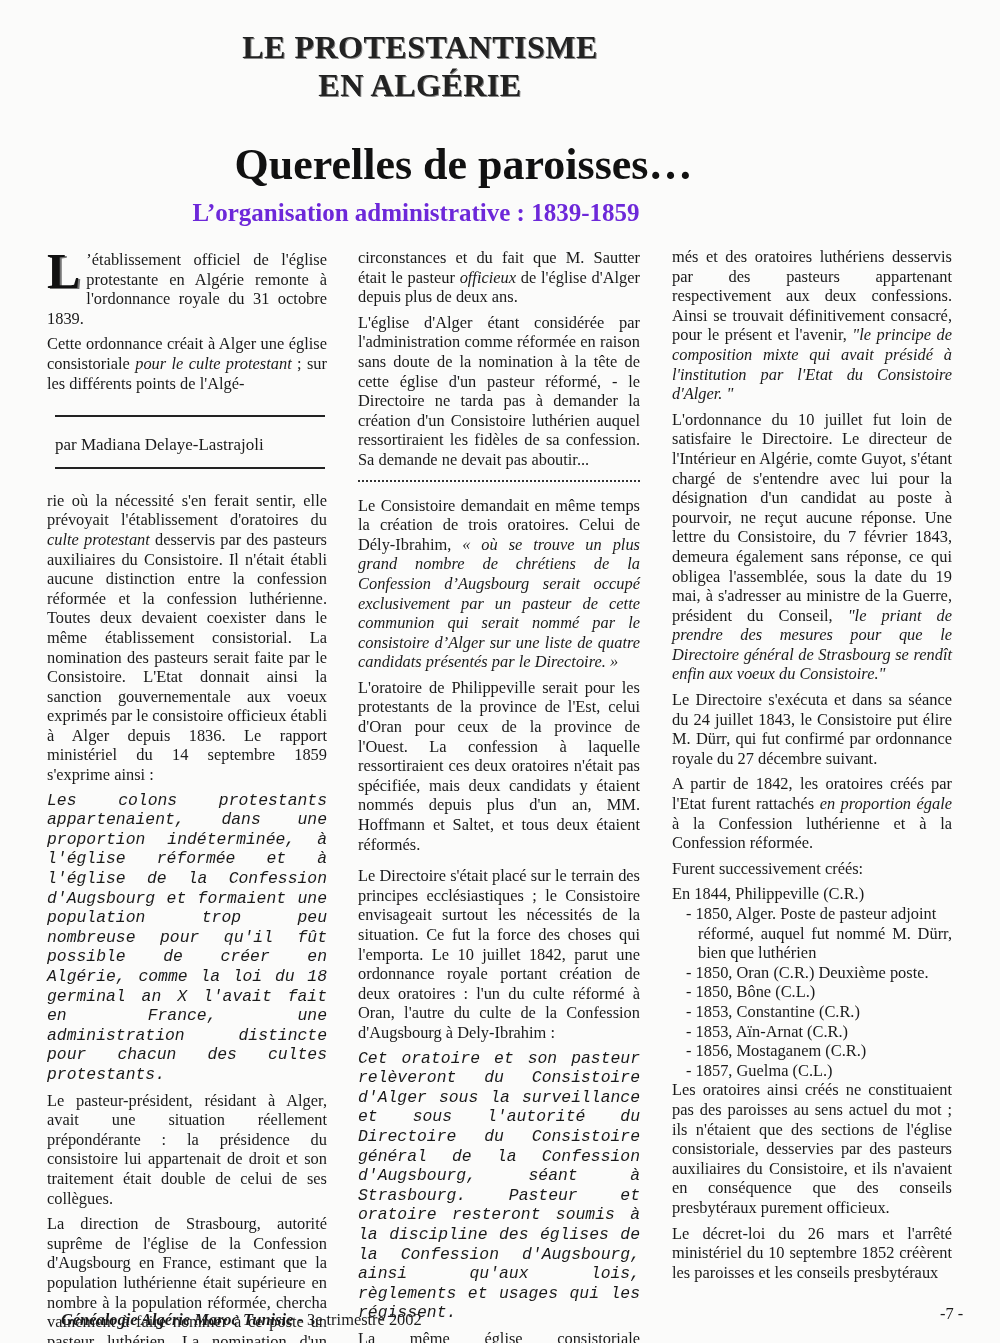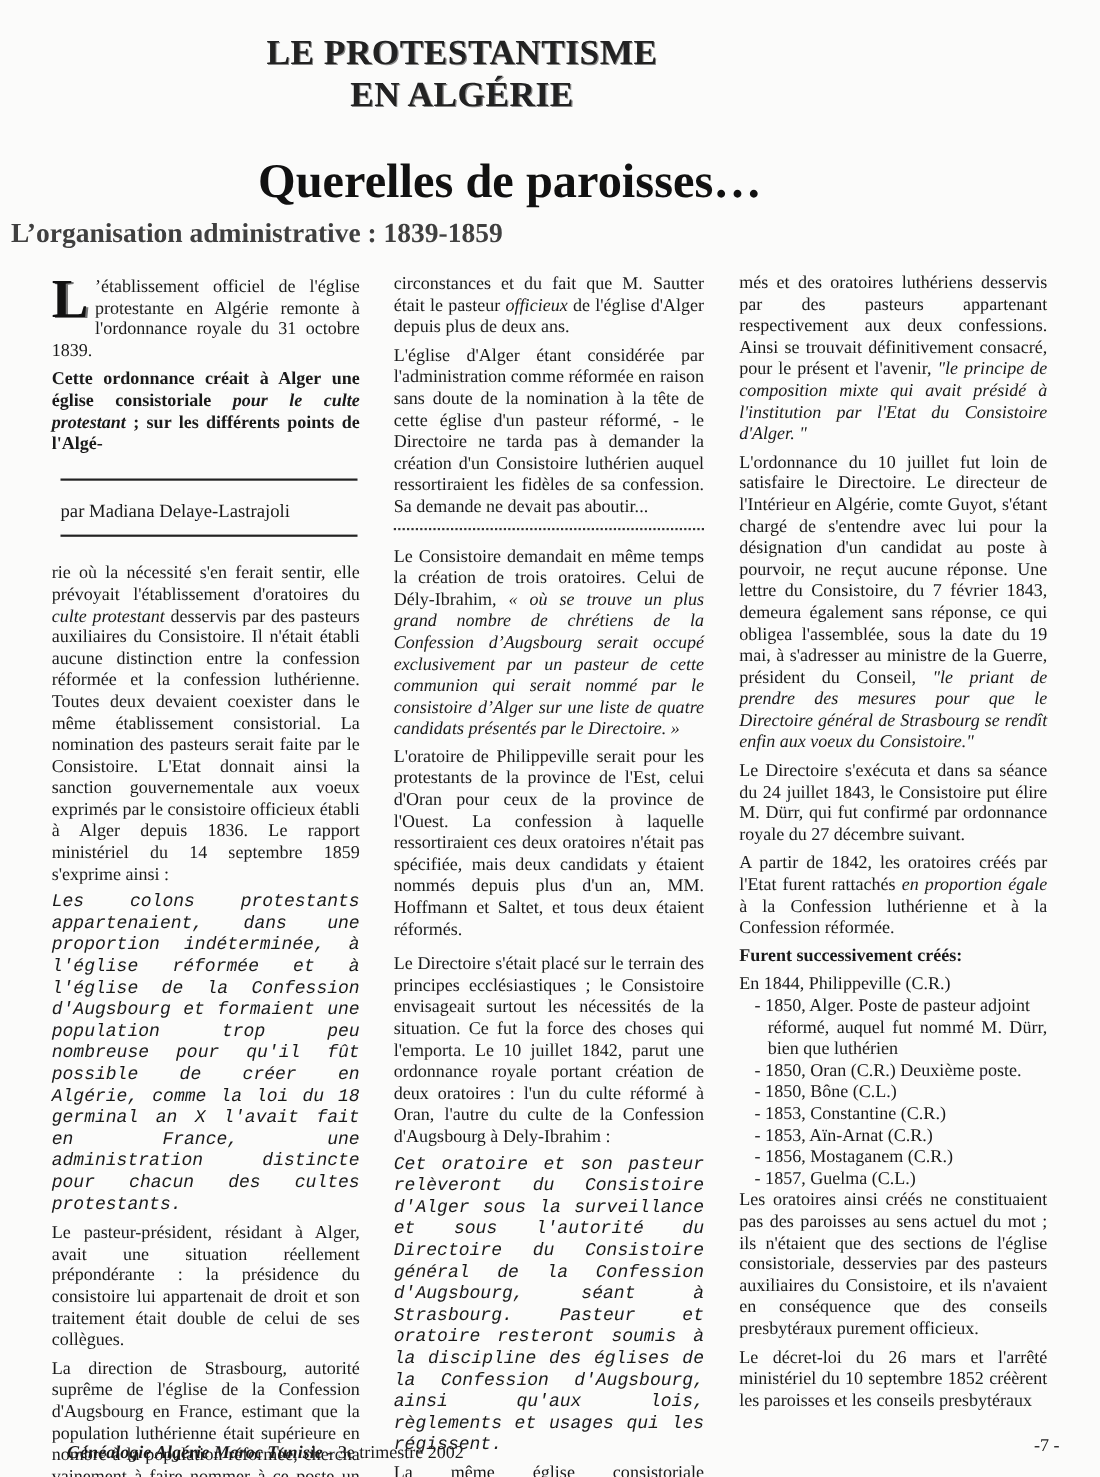--- a/index.html
+++ b/index.html
@@ -11,33 +11,33 @@
     position:absolute; left:0; width:840px; top:28px; text-align:center;
     font-family:"Liberation Serif", serif; font-weight:bold; font-size:32px;
     line-height:38px; letter-spacing:0.5px; color:#222;
     text-shadow:1px 1px 0 #888;
   }
   .title {
     position:absolute; left:0; width:927px; top:140px; text-align:center;
     font-weight:bold; font-size:44px; line-height:50px; color:#111;
   }
   .subtitle {
-    position:absolute; left:0; width:822px; top:198px; text-align:left;
-    font-weight:bold; font-size:25px; line-height:30px; color:#404040;
+    position:absolute; left:0; width:822px; top:198px; text-align:center;
+    font-weight:bold; font-size:25px; line-height:30px; color:#6d28d9;
     padding-left:10px; box-sizing:border-box;
   }
   .col {
     position:absolute; top:250px; font-size:16.4px; line-height:19.6px;
     text-align:justify; hyphens:manual;
   }
   .col1 { left:47px; width:280px; }
   .col2 { left:358px; width:282px; top:248px; }
   .col3 { left:672px; width:280px; top:247px; }
   .col p { margin:0 0 6px 0; }
-  .col p.tight { margin-bottom:0;font-weight:bold; }
+  .col p.tight { margin-bottom:0; }
   .col .it { font-style:italic; }
   .quote { font-style:italic;font-family:Liberation Mono, monospace; }
   .dropcap {
     float:left; font-weight:bold; font-size:50px; line-height:38px;
     margin:2px 6px 0 0; color:#111; text-shadow:2px 1px 0 #777;
   }
   .byline-block { margin:22px 0 0 8px; width:270px; }
   .rule { height:0; border-top:2px solid #222; }
   .byline { text-align:left; padding:18px 0 12px 0; font-size:17px; }
   .dotted { border-top:2px dotted #333; margin:10px 0 14px 0; }

